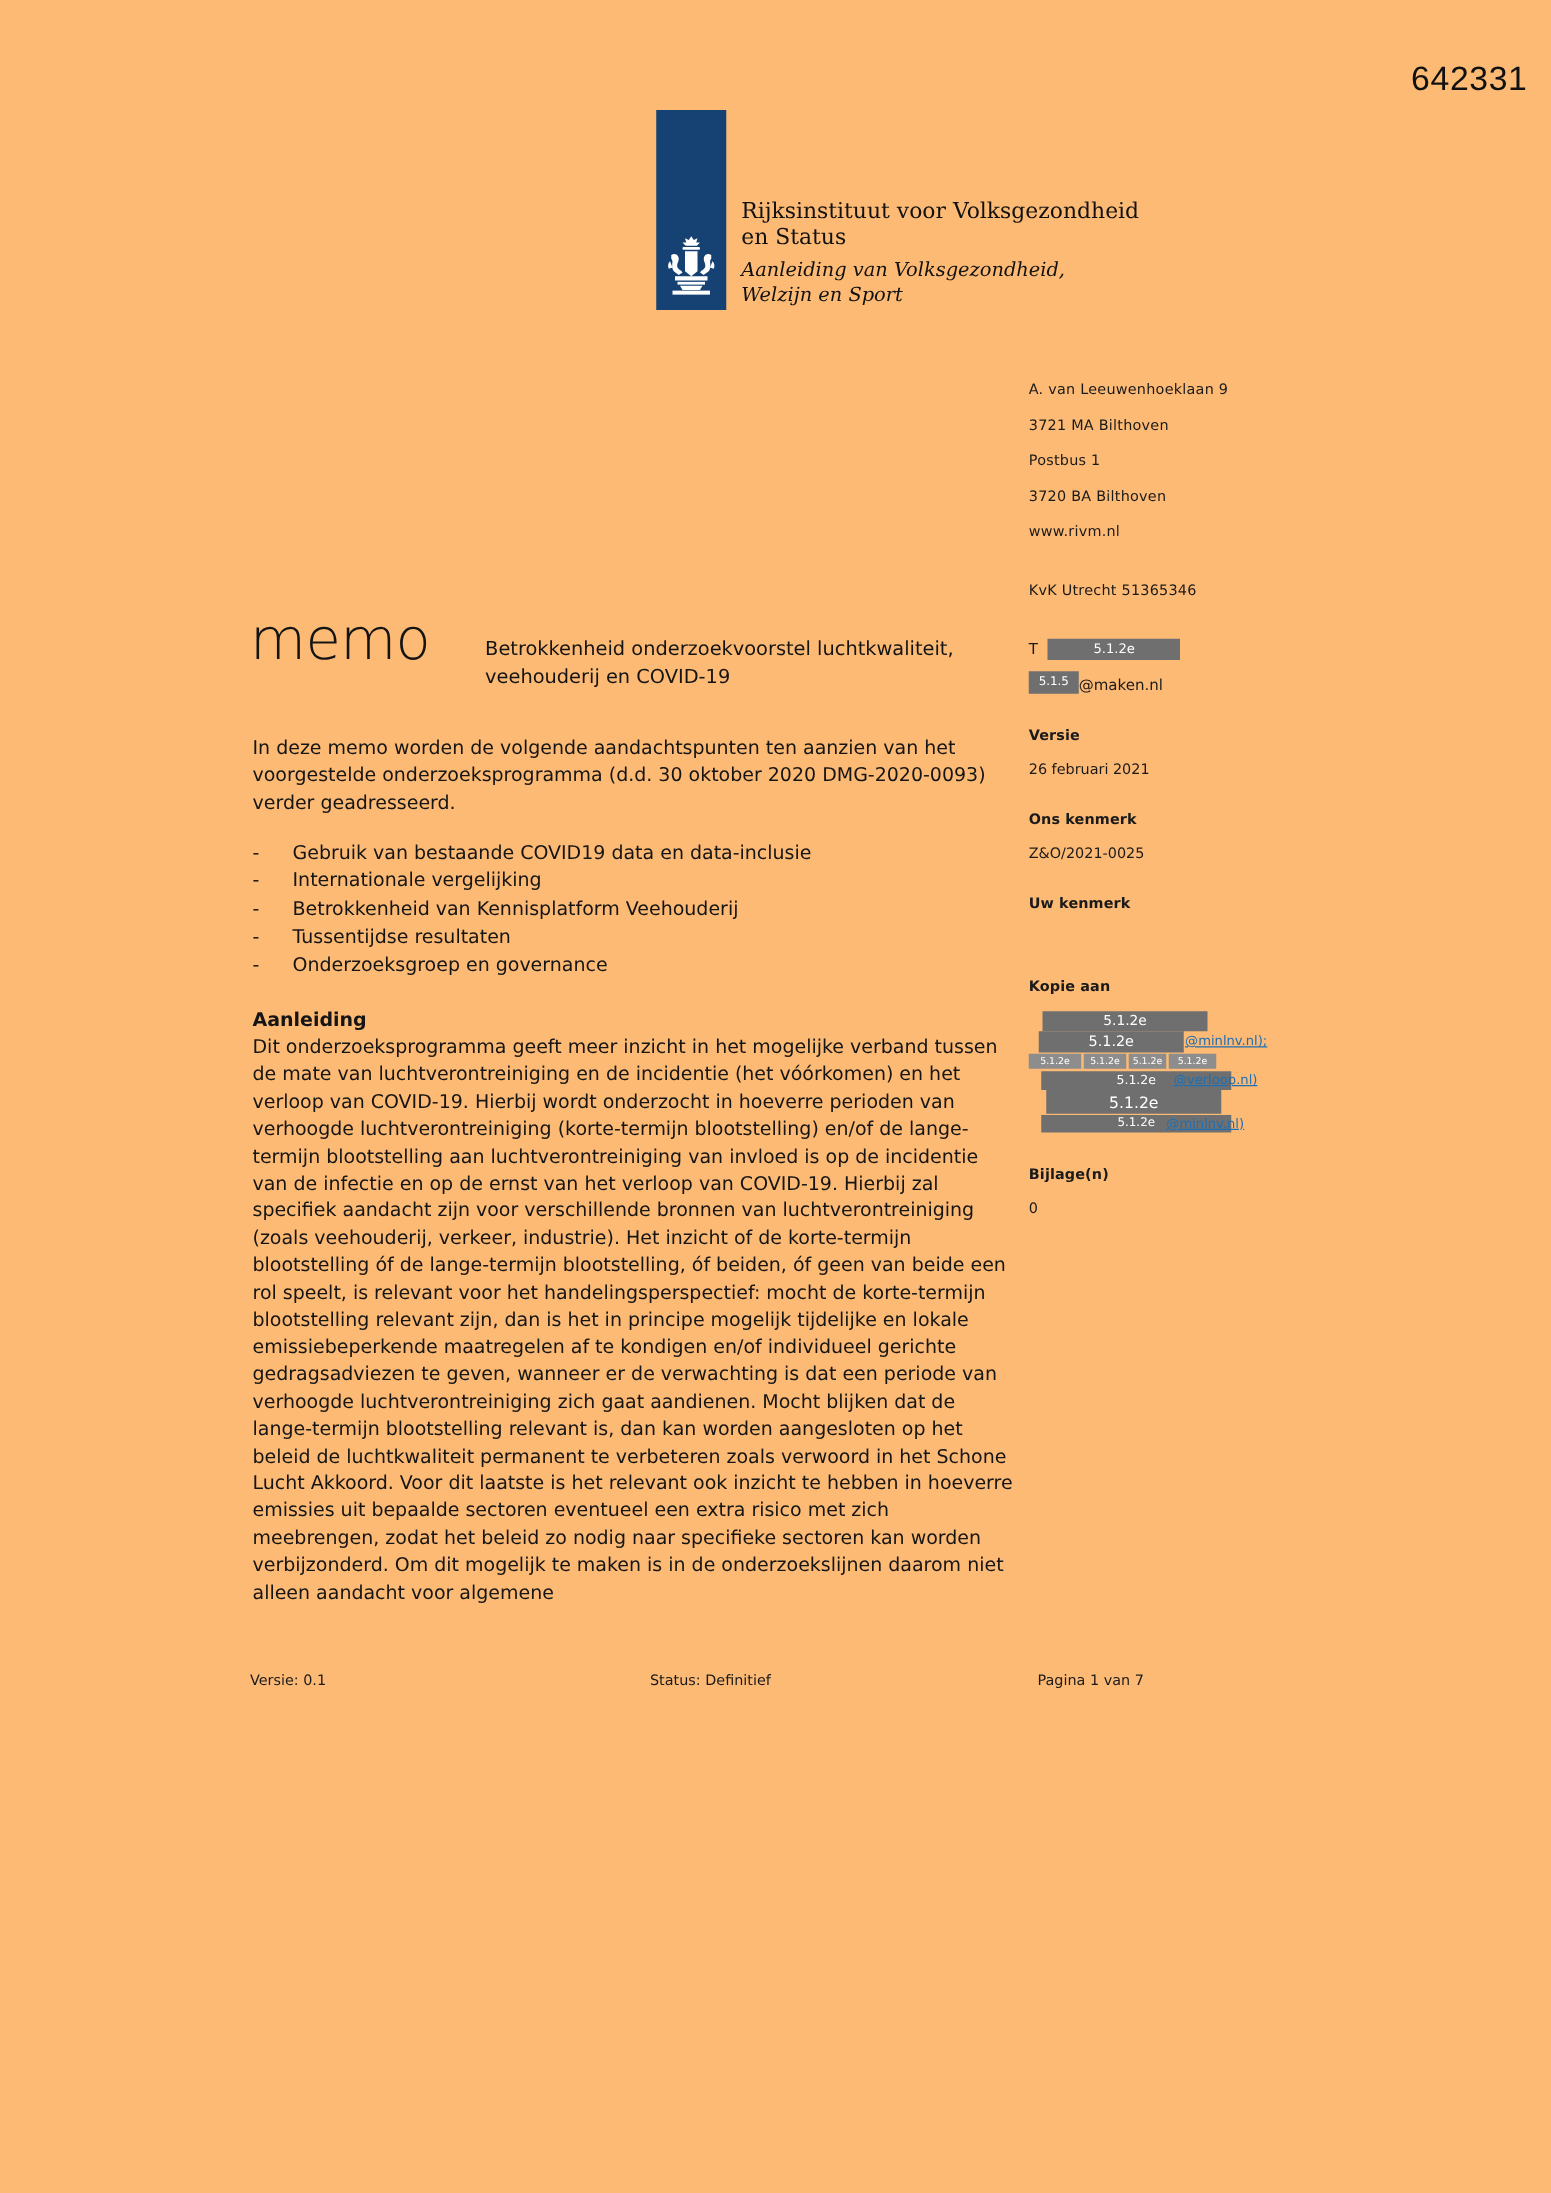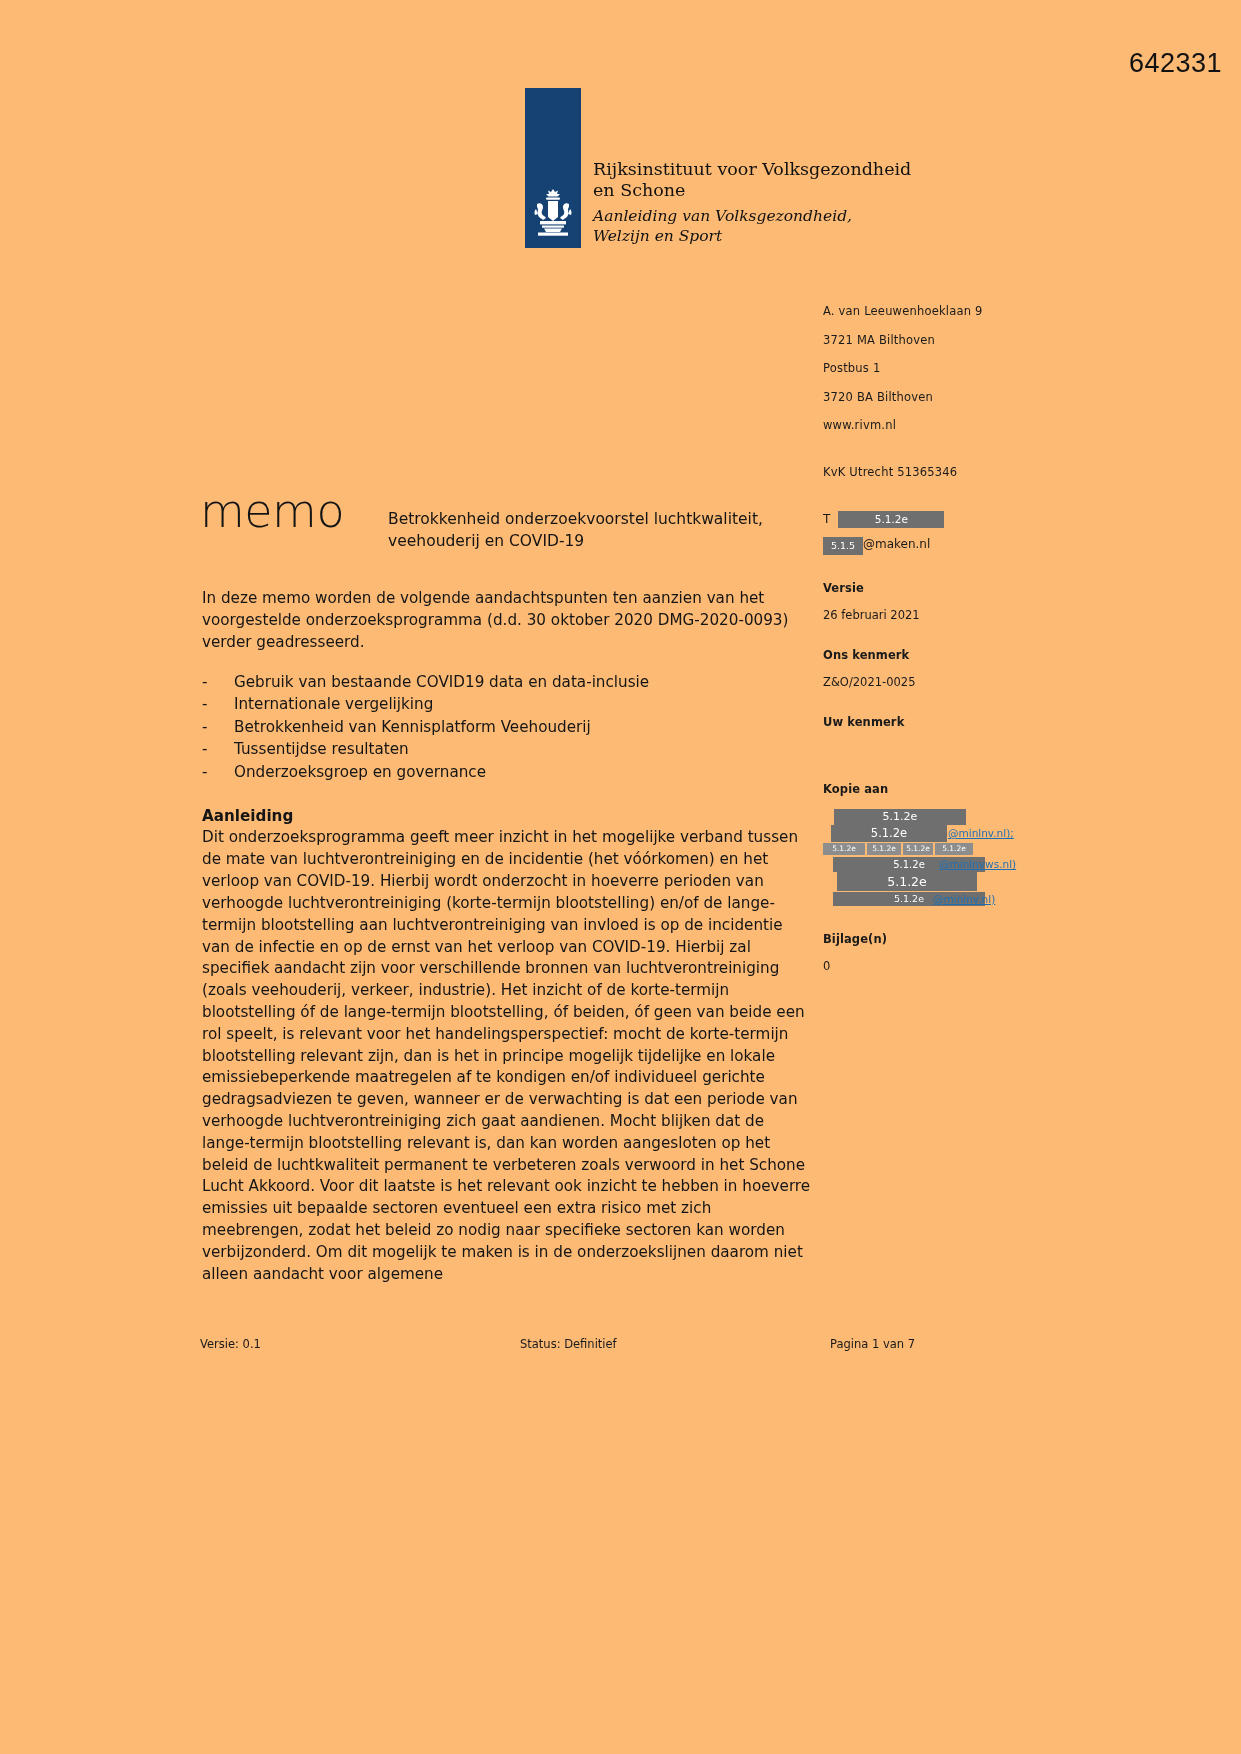--- a/index.html
+++ b/index.html
@@ -120,21 +120,21 @@
     width: 106px;
     height: 17px;
     background: #6f6f6f;
     color: #fff;
     font-size: 10.5px;
     text-align: center;
     line-height: 17px;
   }
   .email-row {
     display: flex;
-    align-items: flex-start;
+    align-items: flex-end;
     font-size: 12px;
     margin-bottom: 21px;
   }
   .email-redact {
     width: 40px;
     height: 18px;
     background: #6f6f6f;
     color: #fff;
     font-size: 9.5px;
     text-align: center;
@@ -322,21 +322,21 @@
           <path d="M39 22 c1.5,1.5 2,4 1,6 l-3,-1 Z"></path>
           <rect x="9" y="34" width="26" height="3.4"></rect>
           <rect x="11" y="38.5" width="22" height="2.2"></rect>
           <path d="M13 41.5 L31 41.5 L29 45 L15 45 Z"></path>
           <rect x="7" y="45.5" width="30" height="3.2"></rect>
         </g>
       </svg>
     </div>
     <div class="logo-text">
       <div class="logo-line1">Rijksinstituut voor Volksgezondheid</div>
-      <div class="logo-line2">en Schone</div>
+      <div class="logo-line2">en Status</div>
       <div class="logo-min">Aanleiding van Volksgezondheid,</div>
       <div class="logo-min" style="margin-top:0">Welzijn en Sport</div>
     </div>
   </div>
 
   <div class="meta">
     <div class="meta-line">A. van Leeuwenhoeklaan 9</div>
     <div class="meta-line">3721 MA Bilthoven</div>
     <div class="meta-line">Postbus 1</div>
     <div class="meta-line">3720 BA Bilthoven</div>
@@ -374,21 +374,21 @@
         <span class="kb-link">@minlnv.nl);</span>
       </div>
       <div class="kb-c">
         <div class="s" style="width:42px">5.1.2e</div>
         <div class="s" style="width:34px">5.1.2e</div>
         <div class="s" style="width:30px">5.1.2e</div>
         <div class="s" style="width:38px">5.1.2e</div>
       </div>
       <div class="kb-e" style="margin-top:2px">
         <div style="width:152px;height:15px;background:#6f6f6f;color:#fff;font-size:10px;text-align:center;line-height:15px;margin-left:10px">5.1.2e</div>
-        <span class="kb-link" style="margin-left:-46px">@minlnvws.nl)</span>
+        <span class="kb-link" style="margin-left:-46px">@verloop.nl)</span>
       </div>
       <div class="kb-e">
         <div class="blk">5.1.2e</div>
       </div>
       <div class="kb-f">
         <div class="blk">5.1.2e</div>
         <span class="kb-link" style="margin-left:-52px">@minlnv.nl)</span>
       </div>
     </div>
 

